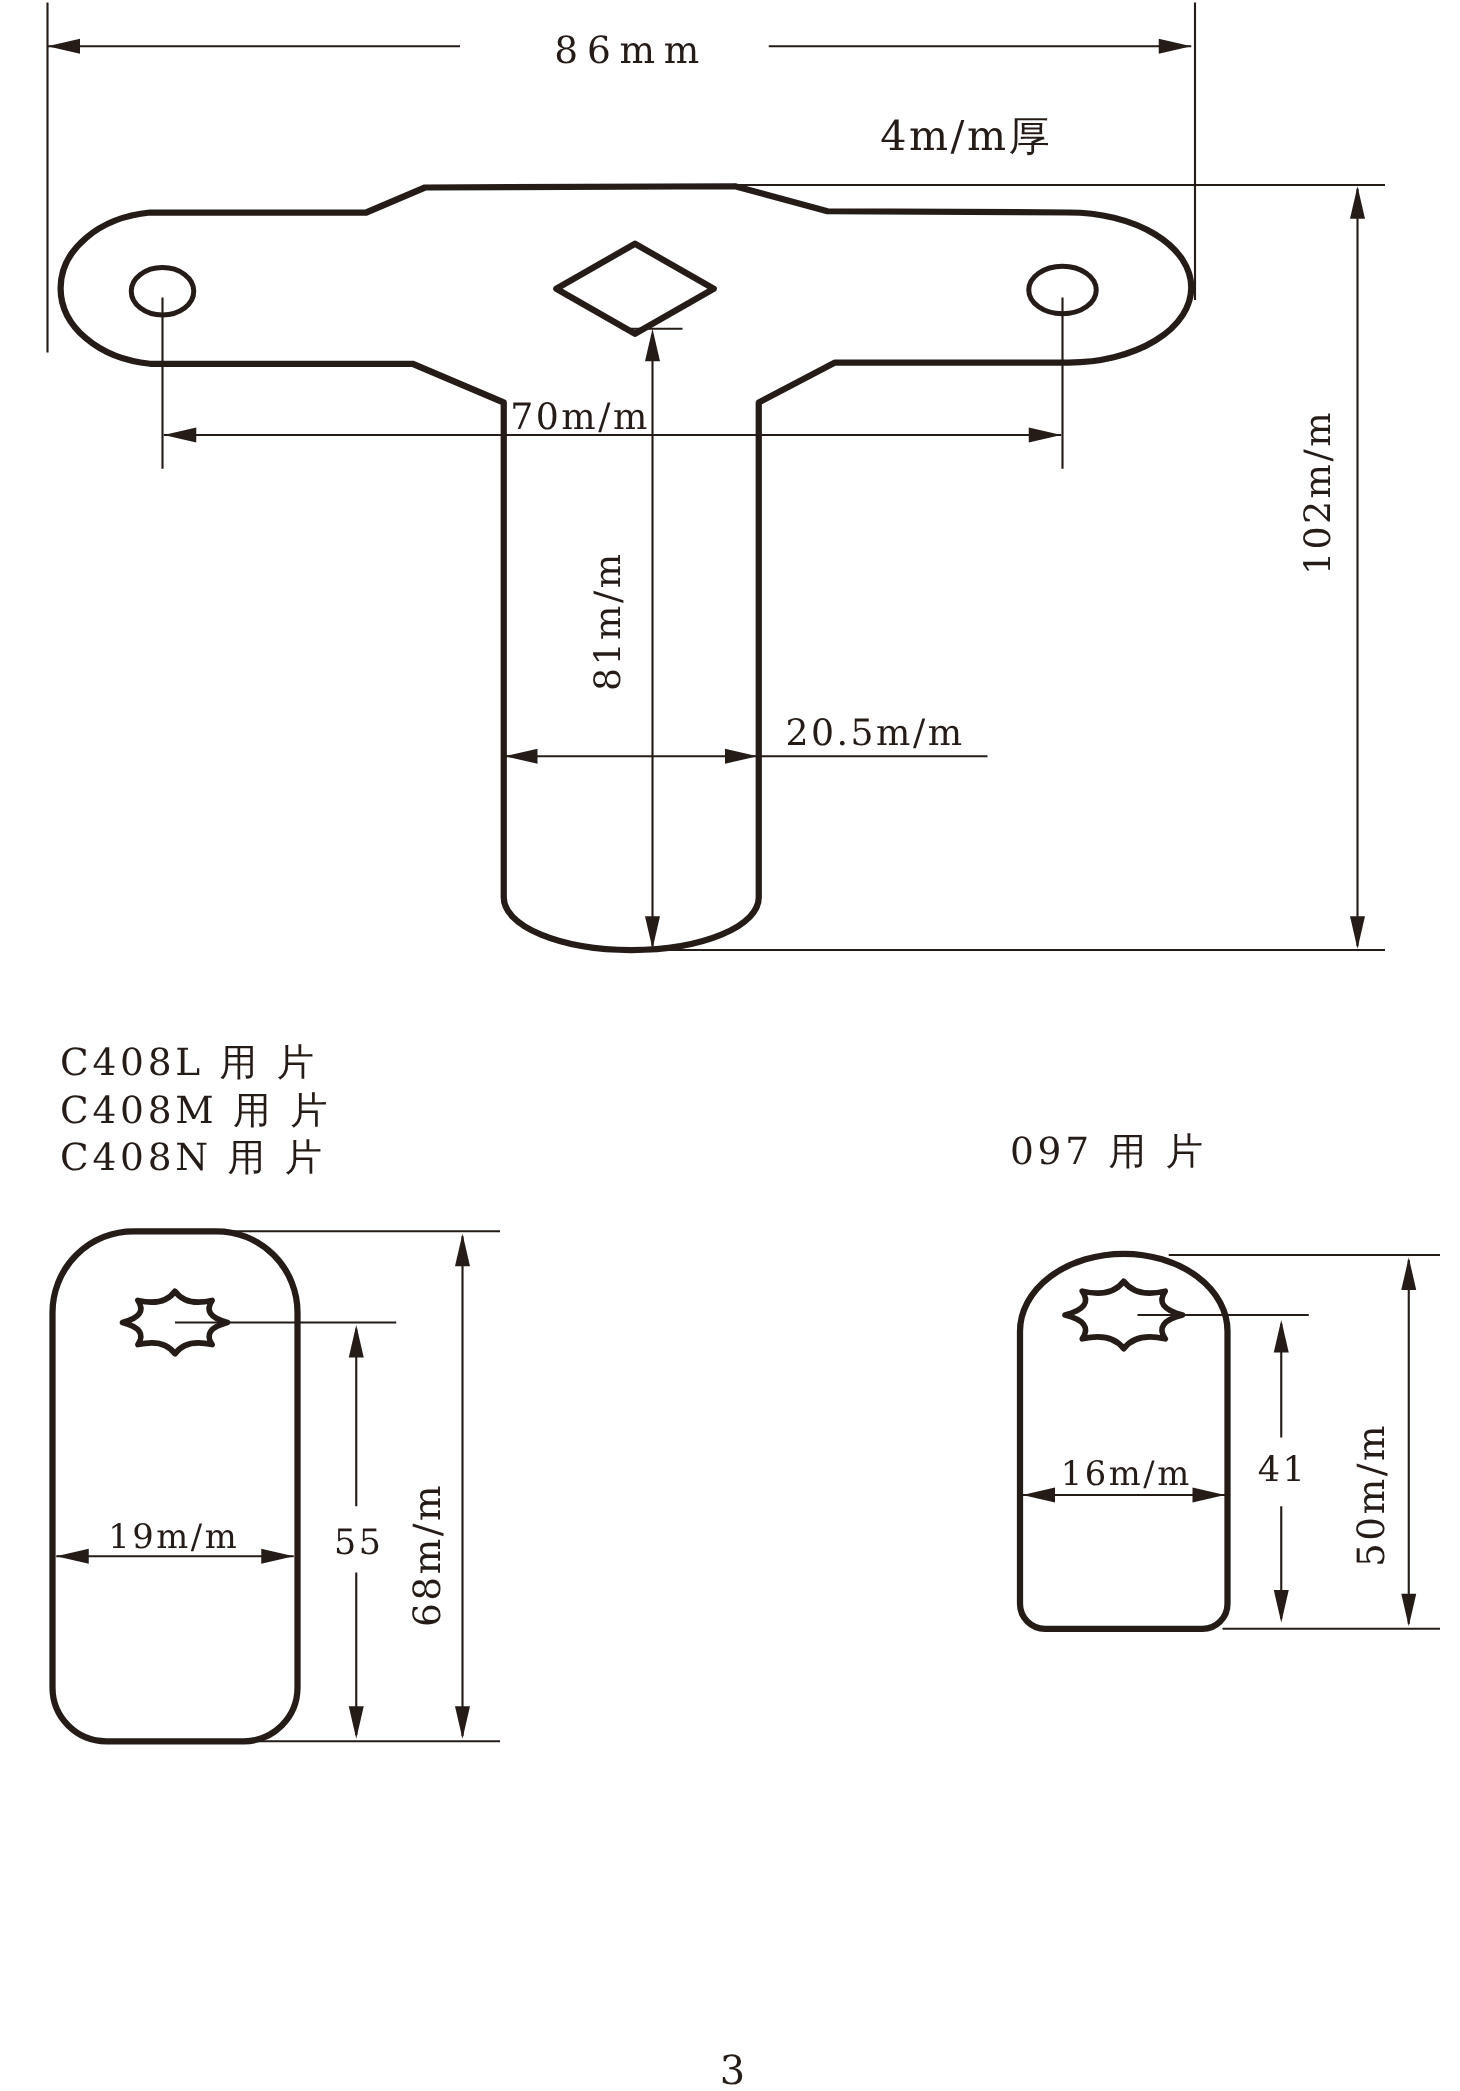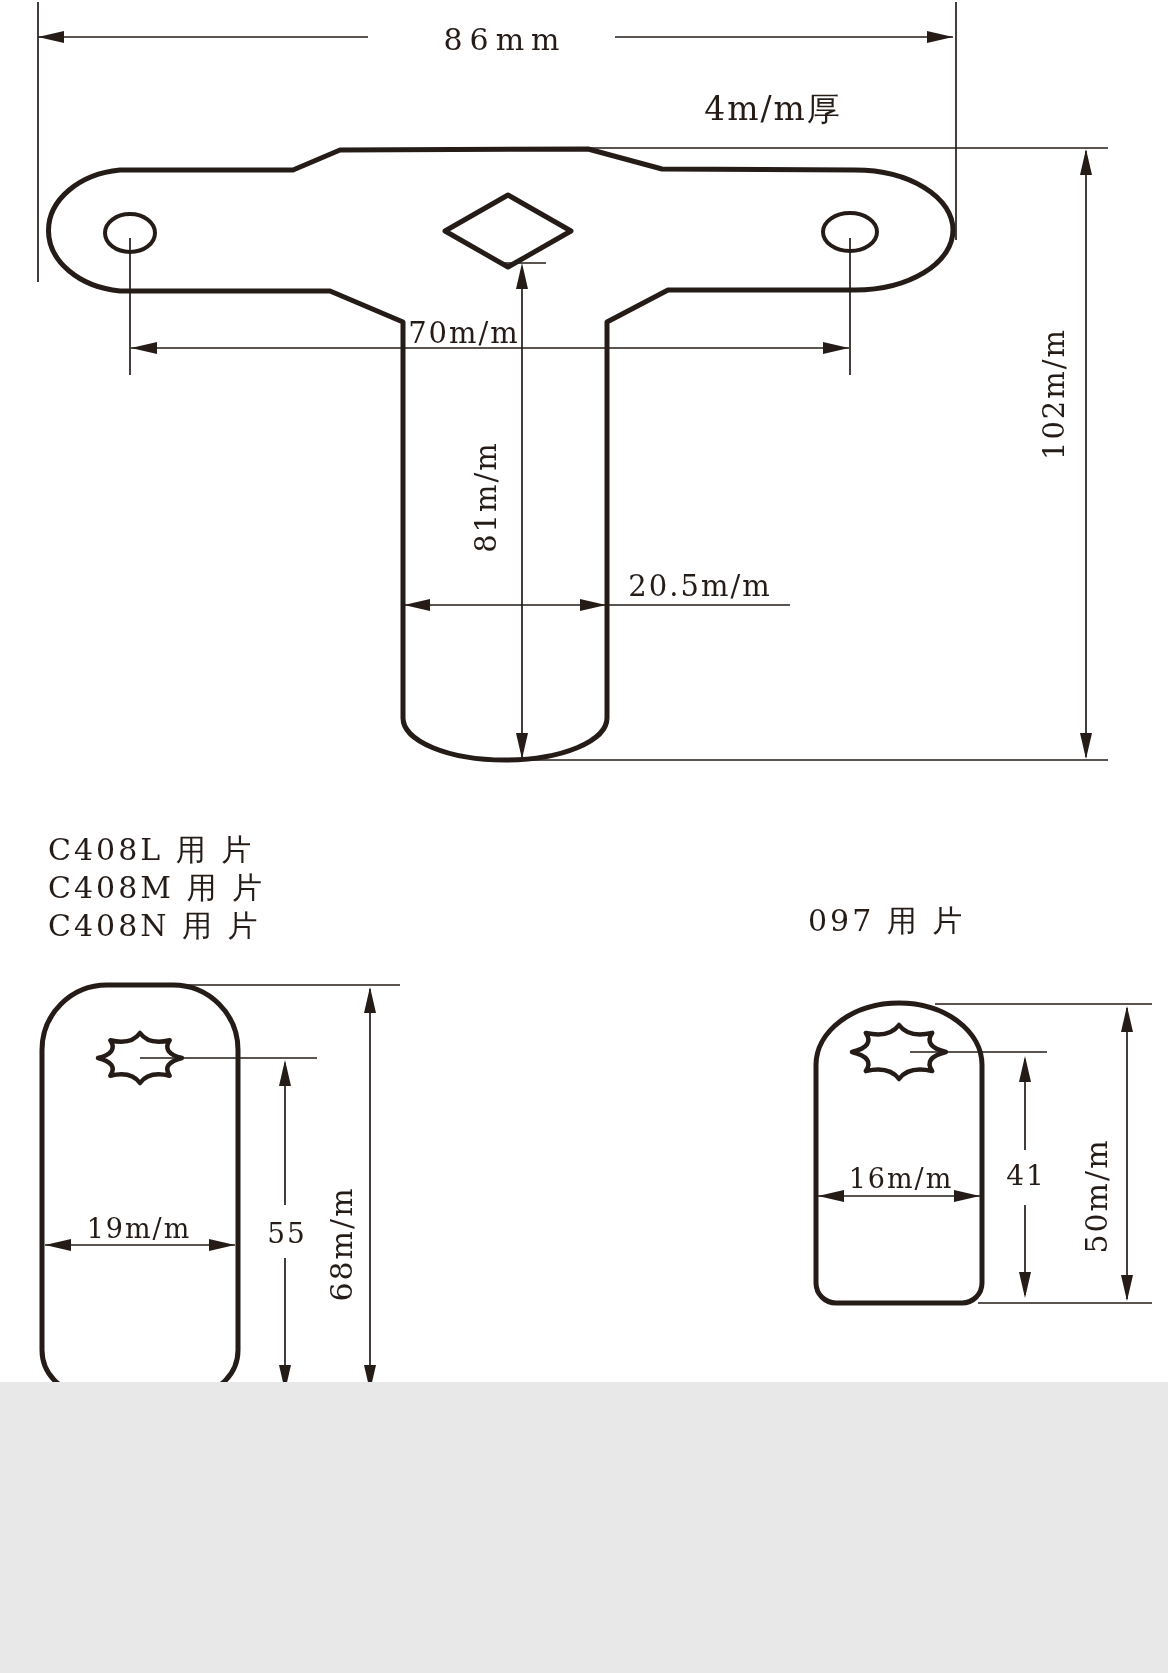--- a/index.html
+++ b/index.html
@@ -1,18 +1,18 @@
 <!DOCTYPE html>
 <html style="--ink: #251c18; --paper: #ffffff;"><head>
 <meta charset="utf-8">
 <style>
   :root { --ink:#251c18; --paper:#ffffff; }
   html,body { margin:0; padding:0; background:#e8e8e8; }
   .page {
-    width:1168px; height:1382px; margin:0 auto; background:var(--paper);
+    width:1168px; height:1673px; margin:0 auto; background:var(--paper);
     position:relative; font-family:"DejaVu Serif","Liberation Serif",serif;
   }
   svg { display:block; }
   .outline { fill:none; stroke:var(--ink); stroke-width:5; stroke-linejoin:round; stroke-linecap:round; }
   .outline2 { fill:none; stroke:var(--ink); stroke-width:4.5; stroke-linejoin:round; }
   .hole { fill:none; stroke:var(--ink); stroke-width:4; }
   .dim { stroke:var(--ink); stroke-width:1.7; fill:none; }
   .arrow { fill:var(--ink); stroke:none; }
   text { fill:var(--ink); font-family:"DejaVu Serif","Liberation Serif",serif; }
   .t30 { font-size:30px; }

